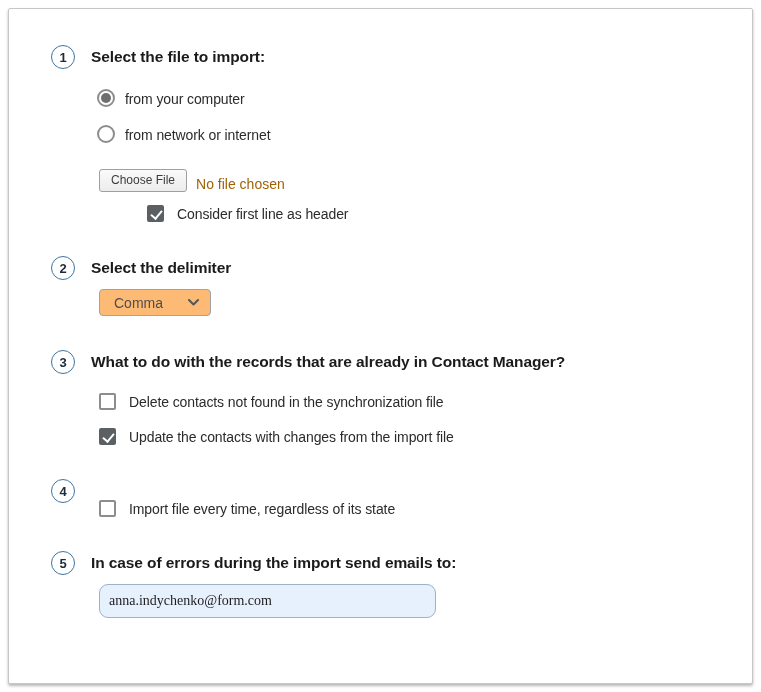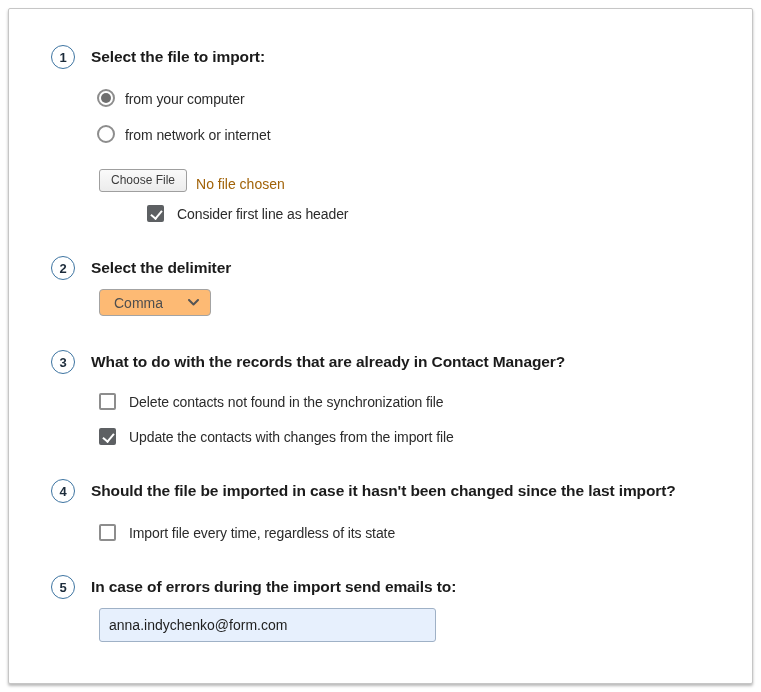--- a/index.html
+++ b/index.html
@@ -72,22 +72,22 @@
     border:1px solid #a3a3a3; border-radius:4px; background:#fdba74;
     display:flex; align-items:center; justify-content:space-between;
     padding:0 11px 0 14px; cursor:pointer;
   }
   .select-value { font-size:14px; color:#4e4e4e; }
   .chev { width:11px; height:7px; flex:0 0 auto; }
 
   
   .email-input {
     margin-left:8px; margin-top:9px; width:337px; height:28px;
-    background:#e7f0fd; border:1px solid #9fb1c6; border-radius:3px;
-    font-family:Liberation Sans, sans-serif; font-size:14px; color:#1e1e1e;
+    background:#e7f0fd; border:1px solid #9fb1c6; border-radius:9px;
+    font-family:Liberation Serif, serif; font-size:14px; color:#1e1e1e;
     padding:16px 9px; outline:none; display:block;
   }
 
   
   .mt20 { margin-top:20px; }
   .mt18 { margin-top:18px; }
   .mt19 { margin-top:19px; }
   .mt13 { margin-top:13px;padding-left:48px; }
   .mt21 { margin-top:21px; }
 </style>
@@ -150,21 +150,20 @@
       <div class="row cb-row mt18">
         <span class="cb on"></span>
         <span class="lbl">Update the contacts with changes from the import file</span>
       </div>
     </div>
   </div>
 
   <div class="step">
     <div class="step-num">4</div>
     <div class="step-body">
-      <div class="step-title">Should the file be imported in case it hasn't been changed since the last import?</div>
 
       <div class="row cb-row mt21">
         <span class="cb"></span>
         <span class="lbl">Import file every time, regardless of its state</span>
       </div>
     </div>
   </div>
 
   <div class="step">
     <div class="step-num">5</div>

